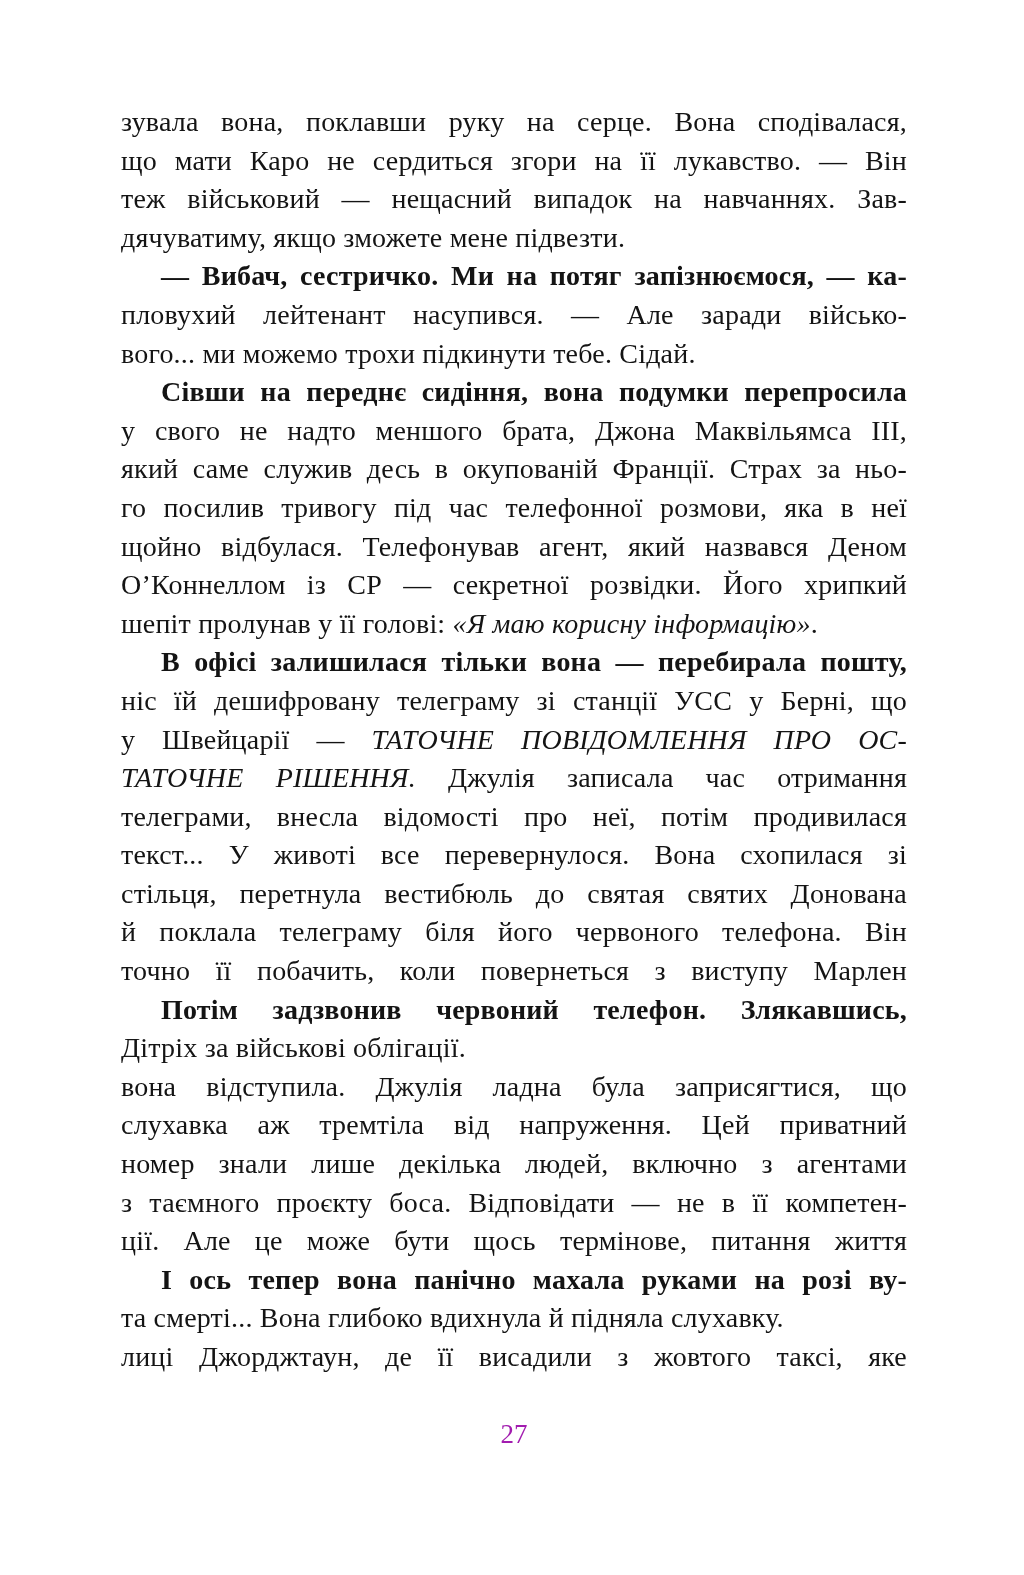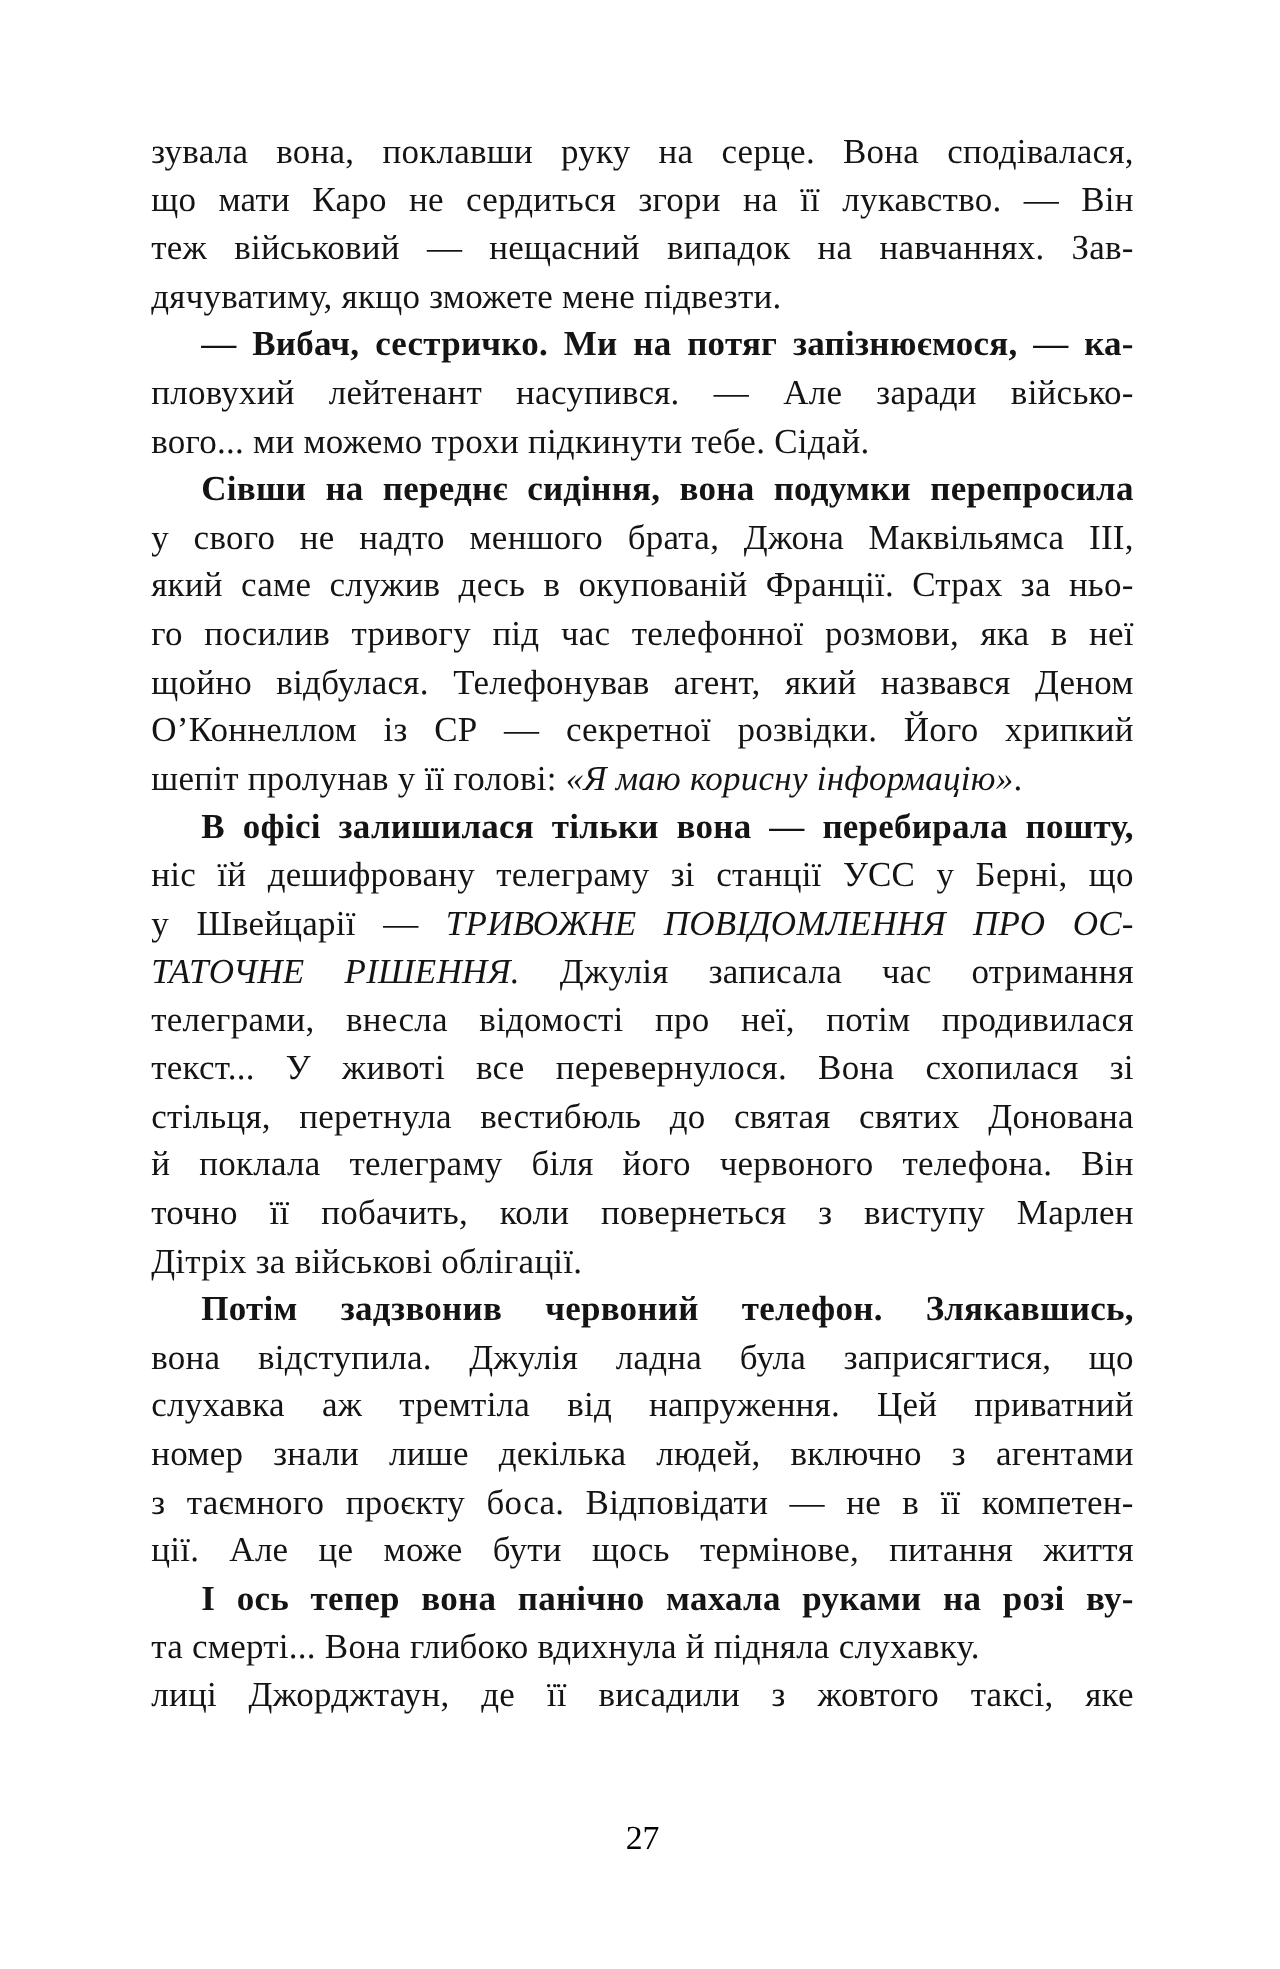--- a/index.html
+++ b/index.html
@@ -35,27 +35,27 @@
   }
   .line.indent {
     text-indent: 40px;
     font-weight: bold;
   }
   .italic {
     font-style: italic;
   }
   .page-number {
     position: absolute;
-    top: 1453px;
+    top: 1417px;
     left: 121px;
     width: 786px;
     text-align: center;
     font-size: 27px;
     line-height: 34px;
-    color: #000000;
+    color: #a21caf;
   }
 </style>
 </head>
 <body>
 
 <div class="book-page">
   <div class="text-block">
       <div class="line"><span>зувала вона, поклавши руку на серце. Вона сподівалася,</span></div>
       <div class="line"><span>що мати Каро не сердиться згори на її лукавство. — Він</span></div>
       <div class="line"><span>теж військовий — нещасний випадок на навчаннях. Зав-</span></div>
@@ -65,29 +65,29 @@
       <div class="line para-end"><span>вого... ми можемо трохи підкинути тебе. Сідай.</span></div>
       <div class="line indent"><span>Сівши на переднє сидіння, вона подумки перепросила</span></div>
       <div class="line"><span>у свого не надто меншого брата, Джона Маквільямса III,</span></div>
       <div class="line"><span>який саме служив десь в окупованій Франції. Страх за ньо-</span></div>
       <div class="line"><span>го посилив тривогу під час телефонної розмови, яка в неї</span></div>
       <div class="line"><span>щойно відбулася. Телефонував агент, який назвався Деном</span></div>
       <div class="line"><span>О’Коннеллом із СР — секретної розвідки. Його хрипкий</span></div>
       <div class="line para-end"><span>шепіт пролунав у її голові: </span><span class="italic">«Я маю корисну інформацію»</span><span>.</span></div>
       <div class="line indent"><span>В офісі залишилася тільки вона — перебирала пошту,</span></div>
       <div class="line"><span>ніс їй дешифровану телеграму зі станції УСС у Берні, що</span></div>
-      <div class="line"><span>у Швейцарії — </span><span class="italic">ТРИВОЖНЕ ПОВІДОМЛЕННЯ ПРО ОС-</span></div>
+      <div class="line"><span>у Швейцарії — </span><span class="italic">ТАТОЧНЕ ПОВІДОМЛЕННЯ ПРО ОС-</span></div>
       <div class="line"><span class="italic">ТАТОЧНЕ РІШЕННЯ.</span><span> Джулія записала час отримання</span></div>
       <div class="line"><span>телеграми, внесла відомості про неї, потім продивилася</span></div>
       <div class="line"><span>текст... У животі все перевернулося. Вона схопилася зі</span></div>
       <div class="line"><span>стільця, перетнула вестибюль до святая святих Донована</span></div>
       <div class="line"><span>й поклала телеграму біля його червоного телефона. Він</span></div>
       <div class="line"><span>точно її побачить, коли повернеться з виступу Марлен</span></div>
+      <div class="line indent"><span>Потім задзвонив червоний телефон. Злякавшись,</span></div>
       <div class="line para-end"><span>Дітріх за військові облігації.</span></div>
-      <div class="line indent"><span>Потім задзвонив червоний телефон. Злякавшись,</span></div>
       <div class="line"><span>вона відступила. Джулія ладна була заприсягтися, що</span></div>
       <div class="line"><span>слухавка аж тремтіла від напруження. Цей приватний</span></div>
       <div class="line"><span>номер знали лише декілька людей, включно з агентами</span></div>
       <div class="line"><span>з таємного проєкту боса. Відповідати — не в її компетен-</span></div>
       <div class="line"><span>ції. Але це може бути щось термінове, питання життя</span></div>
       <div class="line indent"><span>І ось тепер вона панічно махала руками на розі ву-</span></div>
       <div class="line para-end"><span>та смерті... Вона глибоко вдихнула й підняла слухавку.</span></div>
       <div class="line"><span>лиці Джорджтаун, де її висадили з жовтого таксі, яке</span></div>
     </div>
   <div class="page-number">27</div>

